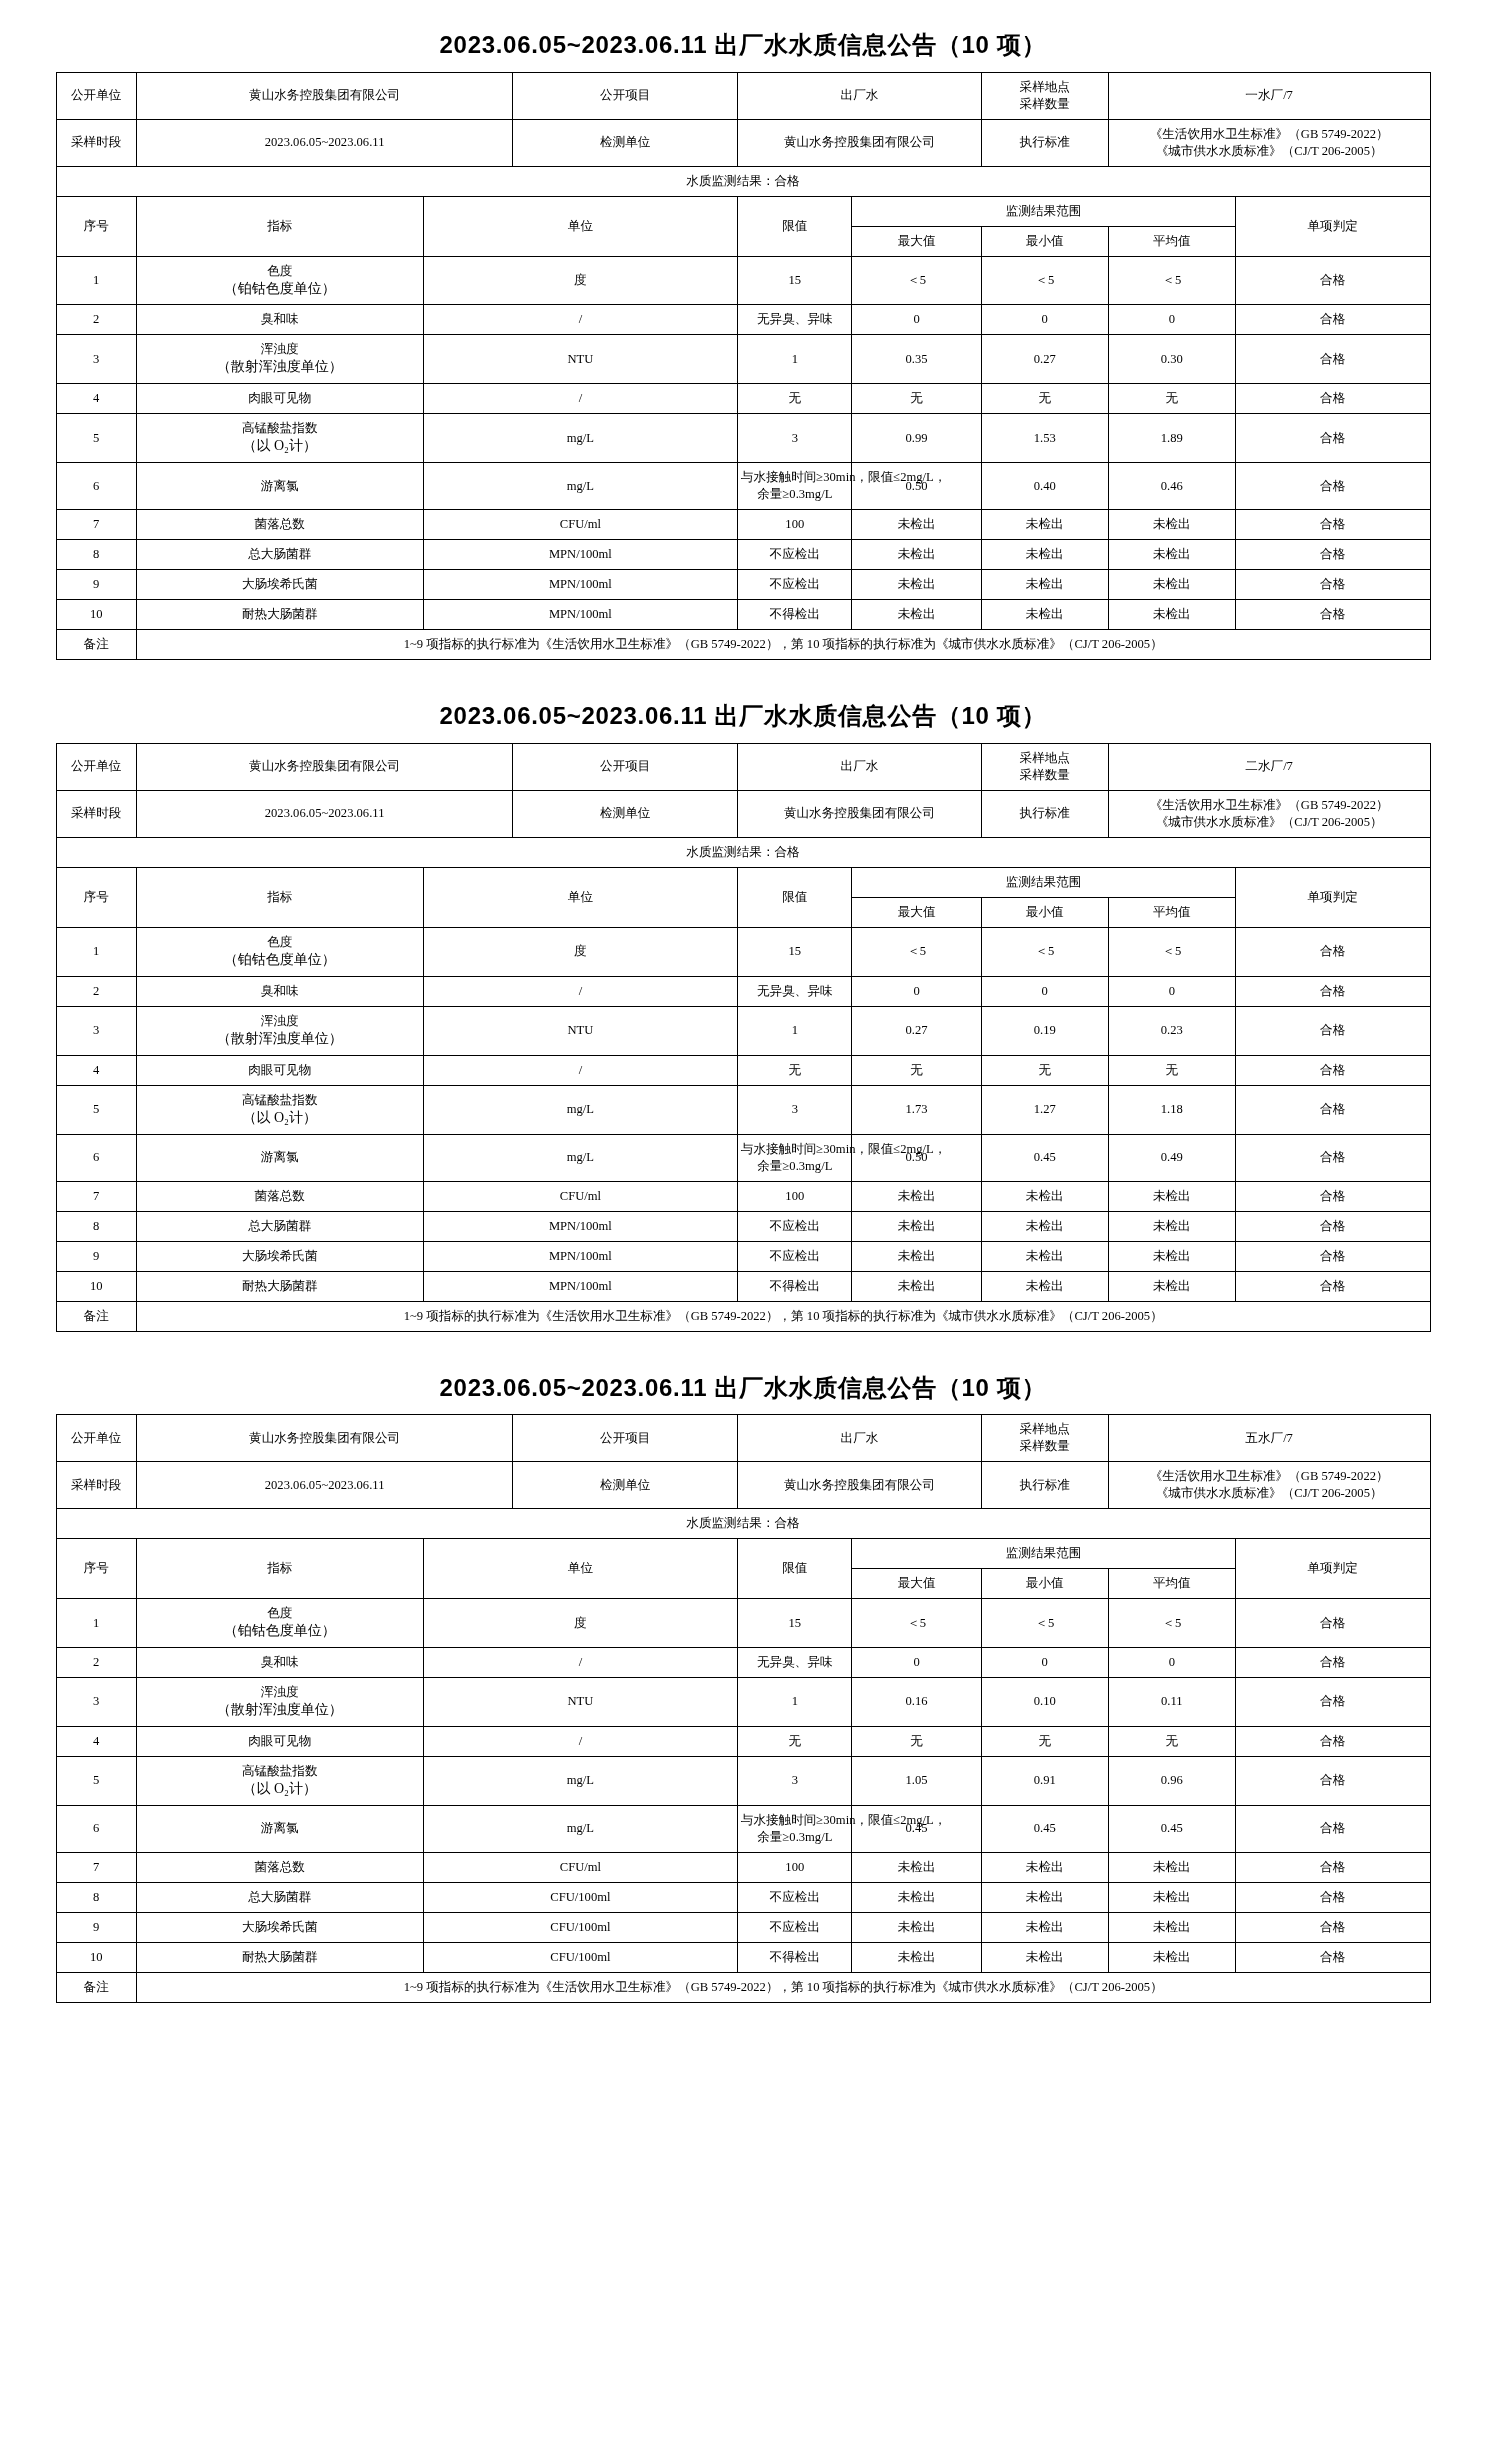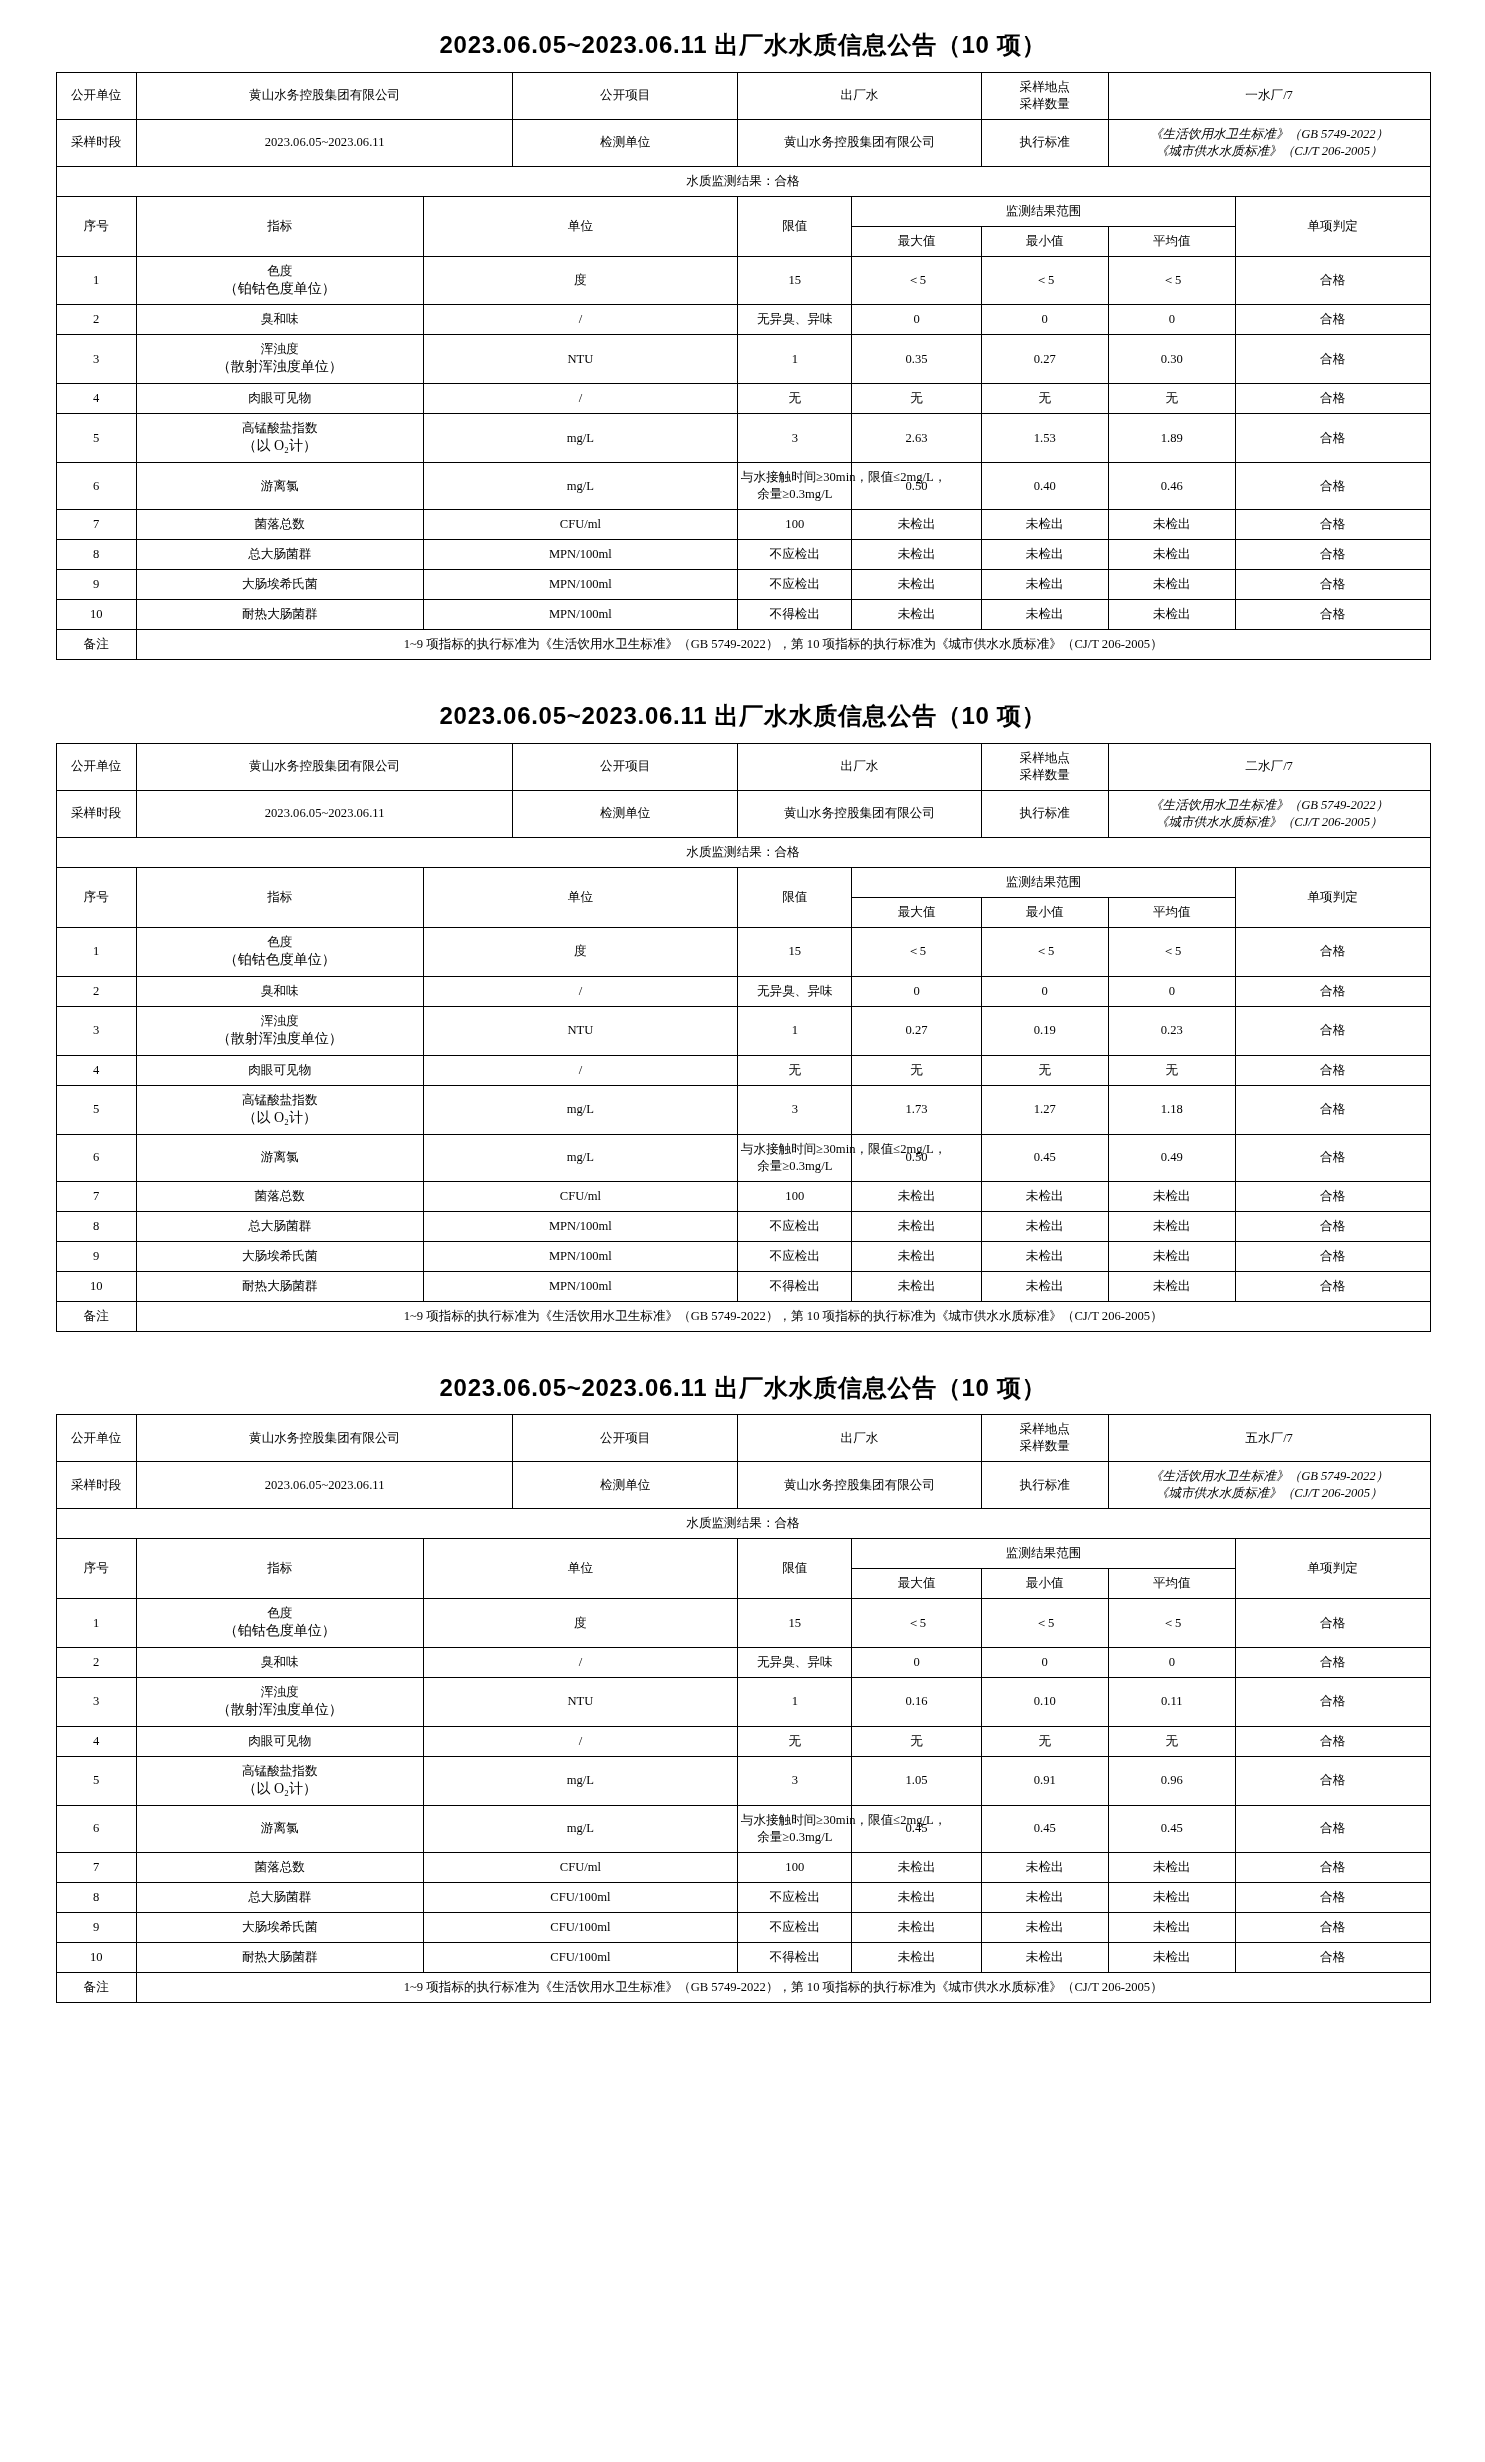--- a/index.html
+++ b/index.html
@@ -44,21 +44,20 @@
     padding: 6px 2.6px;
     line-height: 1.35;
     font-family: "Liberation Serif", "DejaVu Serif", serif;
   }
   .small { font-size: 10.6px; margin-left: 12px; }
   .std-cell {
     font-size: 12px;
     line-height: 1.5;
     text-align: center;
     padding: 4px 2.6px;
-    font-style: italic;
   }
   .std-line { display: block; white-space: nowrap; }
   .result-line {
     text-align: center;
     padding: 8px 2.6px;
     font-size: 12.6px;
   }
   .note-cell {
     text-align: left;
     padding: 6.6px 8px;
@@ -188,21 +187,21 @@
           <td>合格</td>
         </tr>
         <tr>
           <td>5</td>
           <td colspan="2" class="idx-label">
             <span>高锰酸盐指数</span>
             <span class="idx-sub">（以 O₂计）</span>
           </td>
           <td colspan="2">mg/L</td>
           <td>3</td>
-          <td>2.63</td>
+          <td>0.99</td>
           <td>1.53</td>
           <td>1.89</td>
           <td>合格</td>
         </tr>
         <tr>
           <td>6</td>
           <td colspan="2" class="idx-label">
             <span>游离氯</span>
           </td>
           <td colspan="2">mg/L</td>

